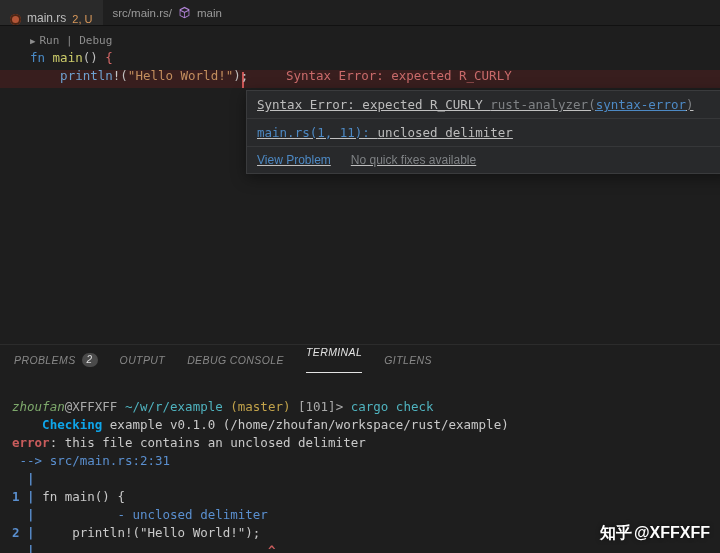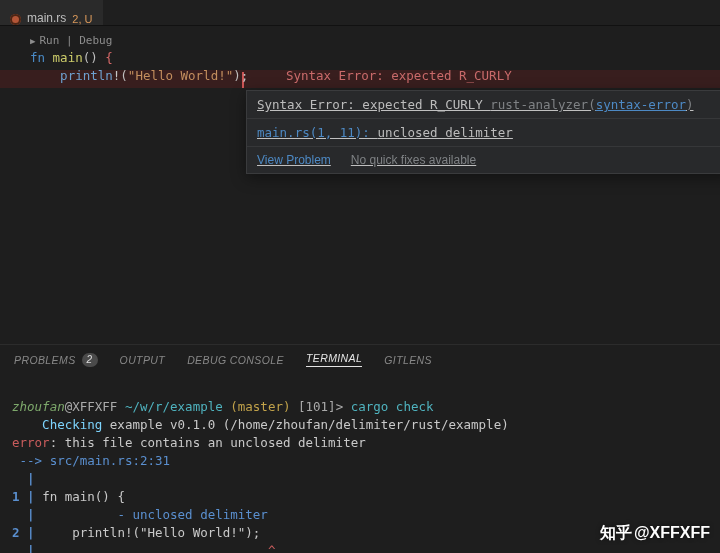--- a/index.html
+++ b/index.html
@@ -83,39 +83,39 @@
   }
   
   .panel-tabs {
     height: 30px; display: flex; align-items: center;
     gap: 22px; padding: 0 14px;
     border-top: 1px solid #2c2c2c;
     font-size: 10.5px; letter-spacing: .4px;
     text-transform: uppercase;
   }
   .ptab { color: #888; cursor: pointer; display: flex; align-items: center; gap: 6px; font-style: italic; }
-  .ptab.active { color: #e4e4e4; border-bottom: 1px solid #e4e4e4; padding-bottom: 2px; align-items: flex-end; }
+  .ptab.active { color: #e4e4e4; border-bottom: 1px solid #e4e4e4; padding-bottom: 14px; align-items: flex-end; }
   .badge {
     background: #4a4a4a; color: #ddd; border-radius: 8px;
     min-width: 16px; height: 14px; font-size: 10px;
     display: inline-flex; align-items: center; justify-content: center;
     padding: 0 4px;
   }
   
   .terminal {
     padding: 6px 12px 10px 12px;
     font-family: "Consolas", monospace; font-size: 12.5px;
     line-height: 18px; color: #c9c9c9;
     white-space: pre;
   }
   .t-green { color: #7da86b; font-style: italic; }
   .t-cyan { color: #4fb3bf; }
   .t-yellow { color: #c1a24a; }
-  .t-boldgreen { color: #7dd3fc; font-weight: normal; }
-  .t-red { color: #c95c5c; font-weight: normal; }
+  .t-boldgreen { color: #0ea5e9; font-weight: bold; }
+  .t-red { color: #c95c5c; font-weight: bold; }
   .t-blue { color: #5a8fcf; font-weight: bold; }
   .t-blue-n { color: #5a8fcf; }
   .t-dim { color: #aaaaaa; }
   
   .watermark {
     position: absolute; right: 10px; bottom: 8px;
     color: #ffffff; font-weight: bold; font-size: 16px;
     text-shadow: 0 0 4px rgba(0,0,0,.6);
     display: flex; align-items: center; gap: 6px;
   }
@@ -127,20 +127,29 @@
 </style>
 </head>
 <body>
 
 <div class="topbar">
   <div class="tab">
     <span class="rust-dot"></span>
     <span>main.rs</span>
     <span class="git-ind">2, U</span>
   </div>
+  <div class="breadcrumb">
+    <span>src/main.rs/</span>
+    <span class="cube-icon">
+      <svg viewBox="0 0 16 16">
+          <path fill="#b083d6" d="M8 1l6 3v8l-6 3-6-3V4l6-3zm0 1.8L3.5 5 8 7.2 12.5 5 8 2.8zM3 6.2v5.1l4.5 2.3V8.4L3 6.2zm10 0l-4.5 2.2v5.2L13 11.3V6.2z"></path>
+        </svg>
+    </span>
+    <span>main</span>
+  </div>
 </div>
 
 <div class="editor">
   <div class="err-line-bg"></div>
   <div class="caret-red"></div>
 
   <div class="code mono">
     <div class="run-debug">
       <span class="tri">▶</span>
       <span>Run | Debug</span>
@@ -177,21 +186,21 @@
   <div class="ptab active">
       <span>TERMINAL</span>
     </div>
   <div class="ptab">
       <span>GITLENS</span>
     </div>
 </div>
 
 <div class="terminal">
 <span class="t-green">zhoufan</span><span class="t-dim">@XFFXFF </span><span class="t-cyan">~/w/r/example </span><span class="t-yellow">(master) </span><span class="t-dim">[101]</span><span class="t-dim">&gt; </span><span class="t-cyan">cargo check</span>
-<span class="t-boldgreen">    Checking</span><span> example v0.1.0 (/home/zhoufan/delimiter/rust/example)</span>
+<span class="t-boldgreen">    Checking</span><span> example v0.1.0 (/home/zhoufan/workspace/rust/example)</span>
 <span class="t-red">error</span><span>: this file contains an unclosed delimiter</span>
 <span class="t-blue-n"> --&gt; src/main.rs:2:31</span>
 <span class="t-blue">  |</span>
 <span class="t-blue">1 </span><span class="t-blue">| </span><span>fn main() {</span>
 <span class="t-blue">  </span><span class="t-blue">|           </span><span class="t-blue-n">- unclosed delimiter</span>
 <span class="t-blue">2 </span><span class="t-blue">| </span><span>    println!("Hello World!");</span>
 <span class="t-blue">  </span><span class="t-blue">|                               </span><span class="t-red">^</span>
 
 
 </div>

